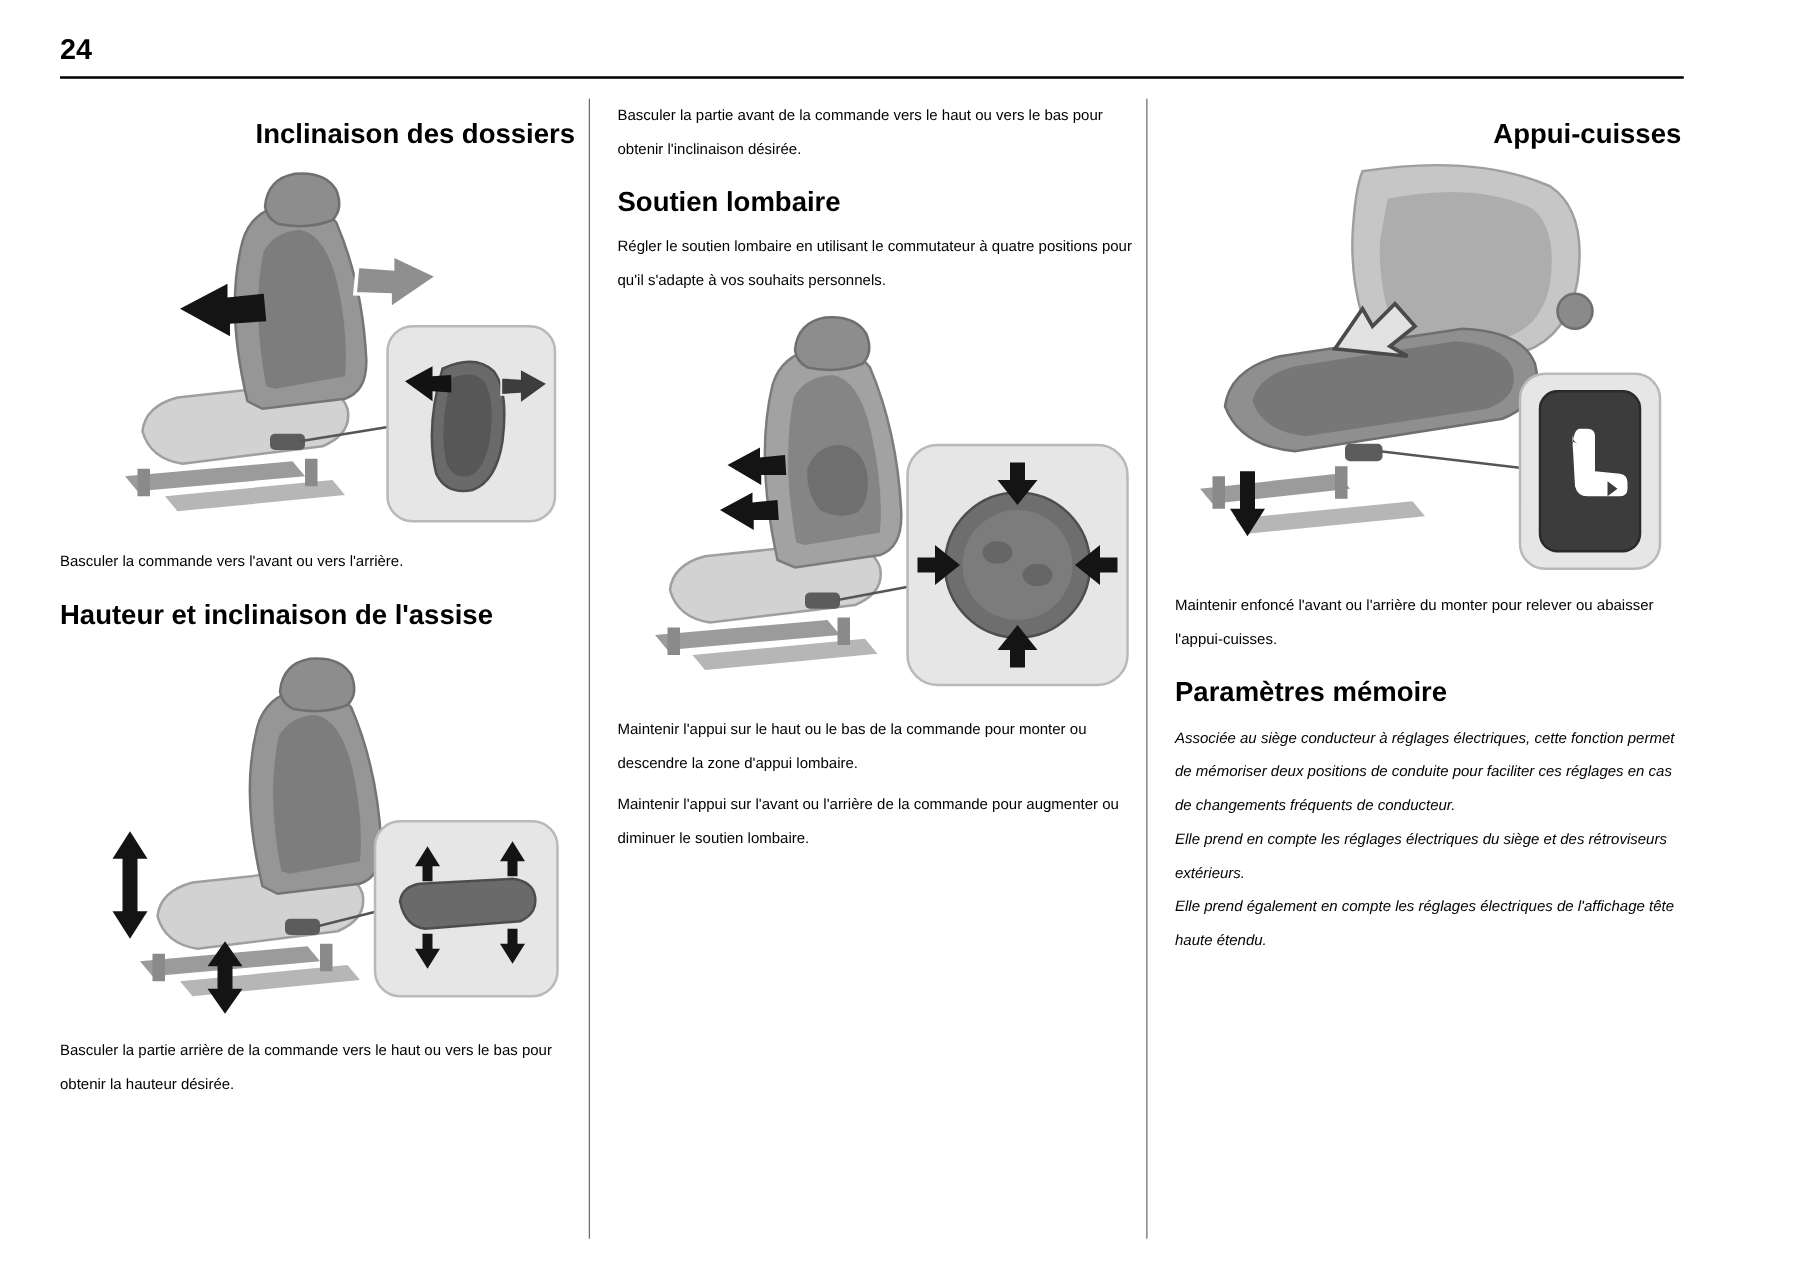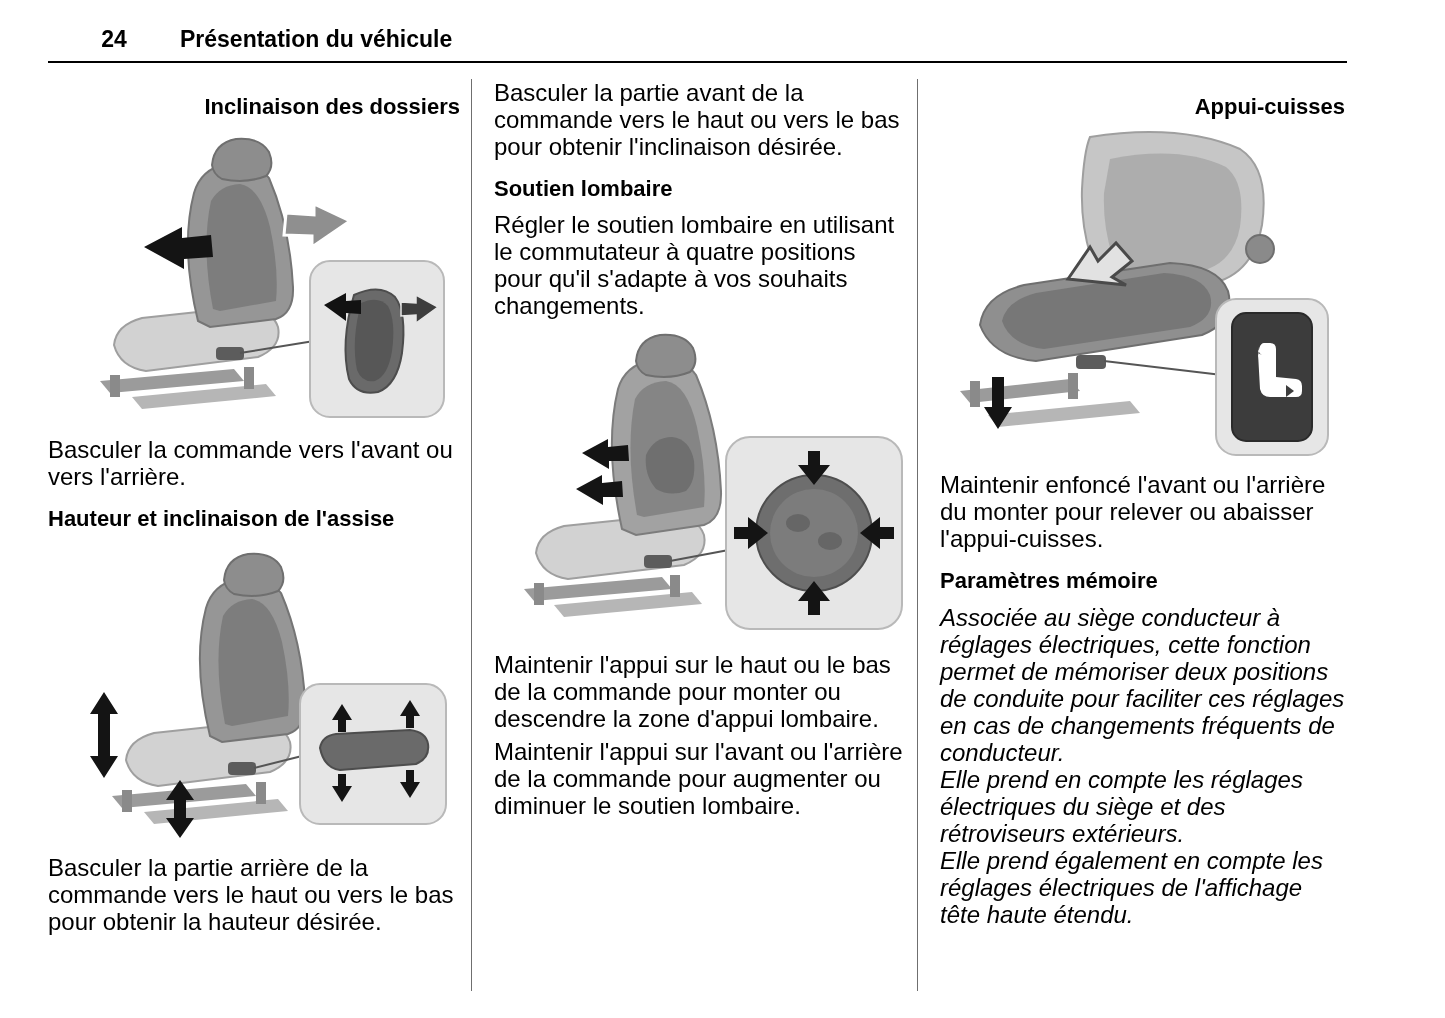--- a/index.html
+++ b/index.html
@@ -6,52 +6,51 @@
   html,body { background:#ffffff; }
   body {
     width:1445px; height:1018px;
     font-family:"Liberation Sans", sans-serif;
     color:#000;
     overflow:hidden;
   }
   .page { padding:26px 98px 0 48px; }
 
   
-  .hdr { display:flex; align-items:baseline;text-align:center; }
+  .hdr { display:flex; align-items:baseline; }
   .hdr .pnum { font-size:23px; font-weight:bold; width:132px; }
   .hdr .ptitle { font-size:23px; font-weight:bold; }
   .hrule { border:none; border-top:2px solid #000; margin-top:8px; }
 
   
   .cols { display:flex; margin-top:16px; min-height:912px; }
   .col { width:412px; }
   .col.c3 { width:405px; }
   .vrule { width:1px; background:#6f6f6f; margin-left:11px; margin-right:22px; }
 
   h2 {
     font-size:22px; font-weight:bold;
     margin:16px 0 10px 0; line-height:1.15;
   }
   h2.first { margin-top:15px;text-align:right; }
   p {
-    font-size:24px; line-height:27px;
+    font-size:12px; line-height:27px;
     margin:0 0 6px 0;
   }
   p.tight { margin-bottom:0;font-style:italic; }
   figure { margin:8px 0 12px 0; }
   figure svg { display:block; }
 </style>
 </head>
 <body>
 
 <div class="page">
 
   <div class="hdr">
     <span class="pnum">24</span>
-    <span class="ptitle">Présentation du véhicule</span>
   </div>
   <hr class="hrule">
 
   <div class="cols">
 
     <section class="col c1">
       <h2 class="first">Inclinaison des dossiers</h2>
 
       <figure>
         <svg viewBox="0 0 405 295" width="405" height="295">
@@ -117,21 +116,21 @@
       <p>Basculer la partie arrière de la commande vers le haut ou vers le bas pour obtenir la hauteur désirée.</p>
     </section>
 
     <div class="vrule"></div>
 
     <section class="col c2">
       <p>Basculer la partie avant de la commande vers le haut ou vers le bas pour obtenir l'inclinaison désirée.</p>
 
       <h2>Soutien lombaire</h2>
 
-      <p>Régler le soutien lombaire en utilisant le commutateur à quatre positions pour qu'il s'adapte à vos souhaits changements.</p>
+      <p>Régler le soutien lombaire en utilisant le commutateur à quatre positions pour qu'il s'adapte à vos souhaits personnels.</p>
 
       <figure>
         <svg viewBox="0 0 412 312" width="412" height="312">
           <g>
             <path d="M30 262 L168 250 L178 262 L40 274 Z" fill="#9b9b9b"></path>
             <path d="M60 278 L198 265 L208 277 L70 290 Z" fill="#b6b6b6"></path>
             <rect x="40" y="256" width="10" height="22" fill="#8a8a8a"></rect>
             <rect x="176" y="248" width="10" height="22" fill="#8a8a8a"></rect>
             <path d="M42 226 Q44 206 70 199 L176 188 Q204 190 210 208 Q214 228 190 238 L74 252 Q48 248 42 226 Z" fill="#d2d2d2" stroke="#9f9f9f" stroke-width="2"></path>
             <path d="M128 202 Q110 120 124 62 Q131 38 158 33 Q188 29 202 48 Q224 100 227 164 Q228 192 210 198 L142 208 Z" fill="#a2a2a2" stroke="#7c7c7c" stroke-width="2"></path>

